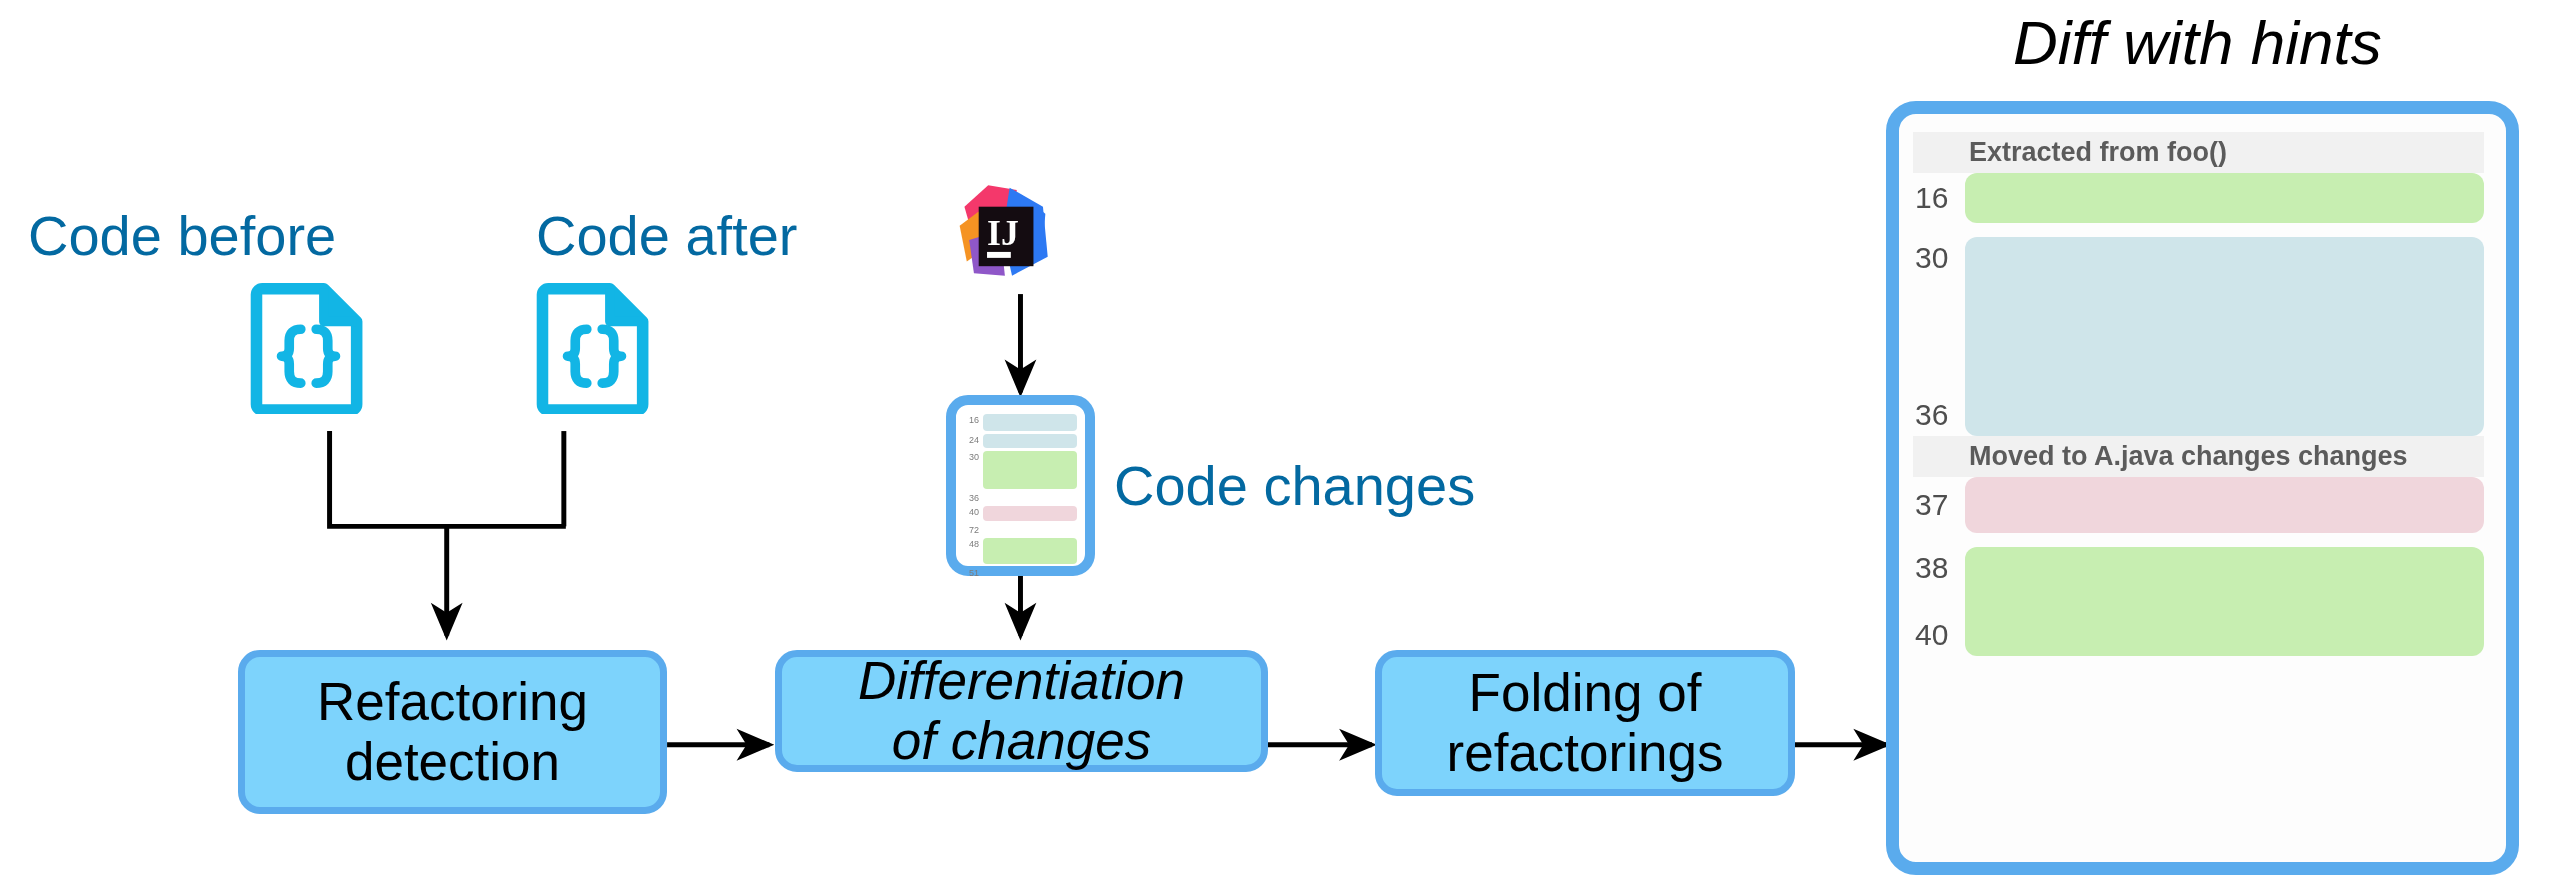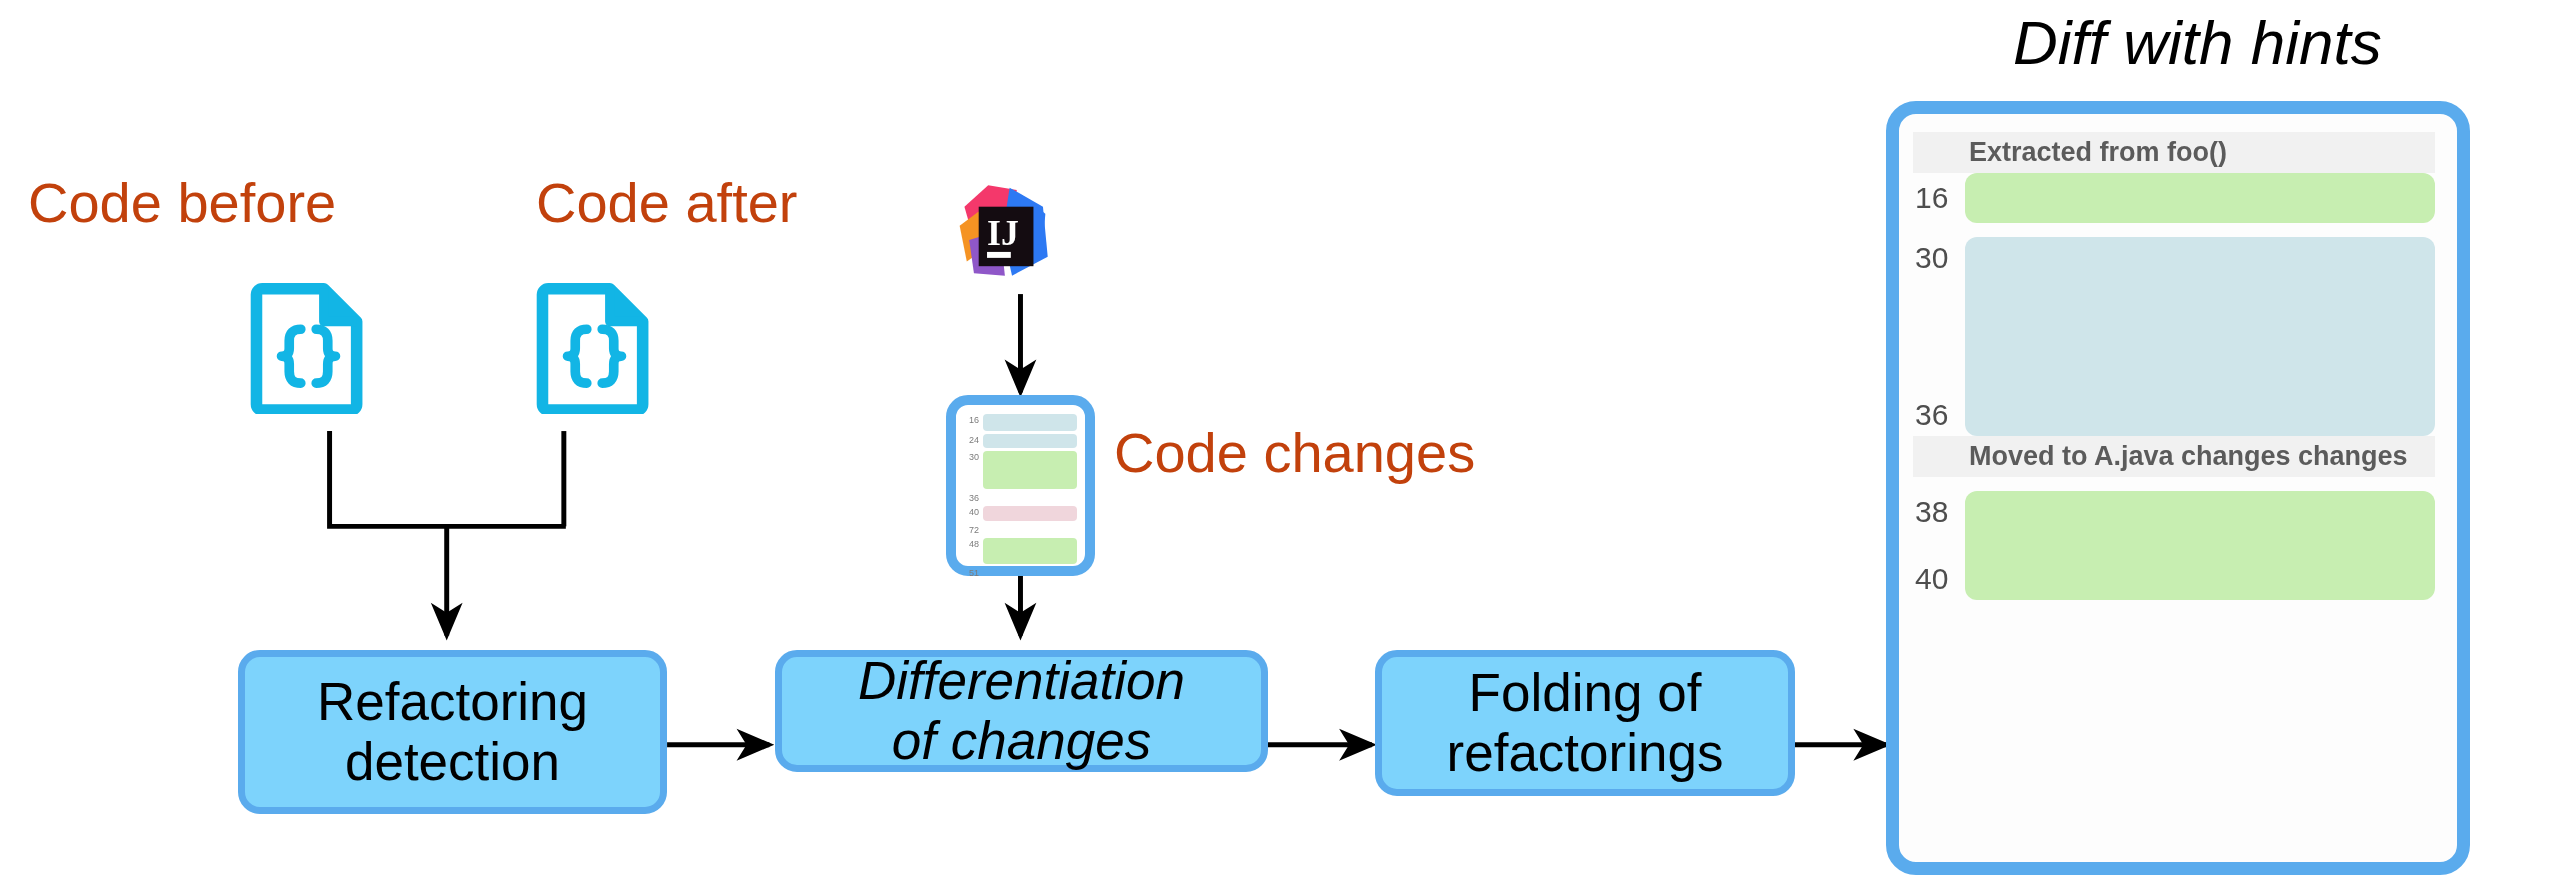--- a/index.html
+++ b/index.html
@@ -15,24 +15,25 @@
     position: relative;
     width: 2576px;
     height: 879px;
     background: #ffffff;
     overflow: hidden;
   }
   .abs { position: absolute; }
 
   
   .caption {
-    color: #c2410c;
+    color: #0369a1;
     font-size: 56px;
     line-height: 1;
     white-space: nowrap;
+    margin-top: 33px;
   }
   .title-big {
     color: #000000;
     font-size: 62px;
     line-height: 1;
     white-space: nowrap;
     font-style: italic;
   }
 
   
@@ -257,21 +258,21 @@
   <div class="abs proc-box" style="left:775px; top:650px; width:493px; height:122px;font-style:italic;">
     <div class="proc-label">Differentiation
 of changes</div>
   </div>
 
   <div class="abs proc-box" style="left:1375px; top:650px; width:420px; height:146px;">
     <div class="proc-label">Folding of
 refactorings</div>
   </div>
 
-  <div class="abs diff-panel" style="left:1886px; top:101px; width:584px; height:774px;">
+  <div class="abs diff-panel" style="left:1886px; top:101px; width:633px; height:774px;">
 
     <div class="hint-text">Extracted from foo()</div>
 
     <div class="diff-row">
       <div class="gutter">
         <span class="ln-mid">16</span>
       </div>
       <div class="band" style="height:50px;background:#c7eeb1;"></div>
     </div>
 
@@ -280,20 +281,26 @@
     <div class="diff-row">
       <div class="gutter">
         <span class="ln-top">30</span>
         <span class="ln-bottom">36</span>
       </div>
       <div class="band" style="height:199px;background:#cfe5ea;"></div>
     </div>
 
     <div class="hint-text">Moved to A.java changes changes</div>
 
+    <div class="diff-row">
+      <div class="gutter">
+        <span class="ln-mid">37</span>
+      </div>
+      <div class="band" style="height:56px;background:#f0d6dc;"></div>
+    </div>
 
     <div class="spacer-sm"></div>
 
     <div class="diff-row">
       <div class="gutter">
         <span class="ln-top">38</span>
         <span class="ln-bottom">40</span>
       </div>
       <div class="band" style="height:109px;background:#c7eeb1;"></div>
     </div>

